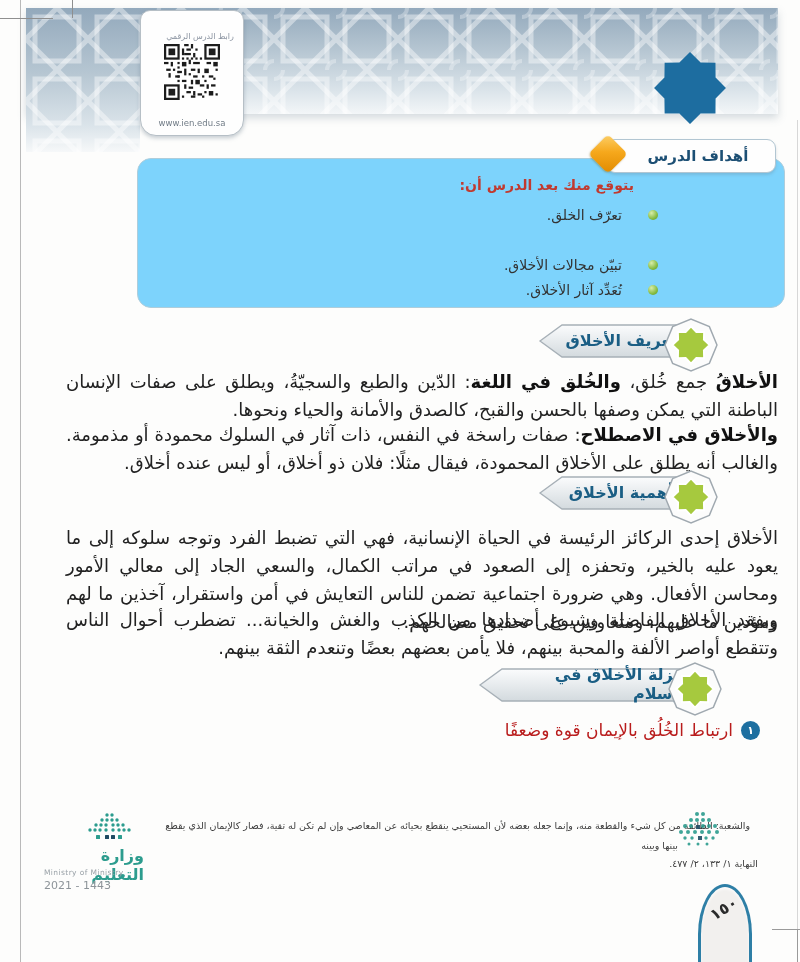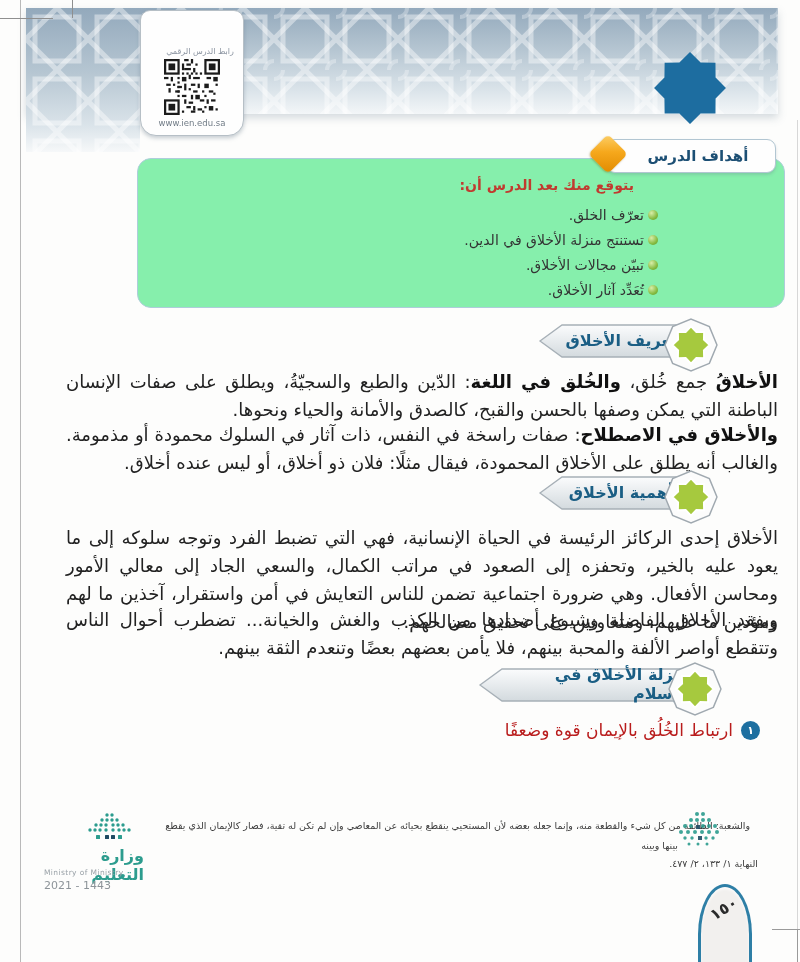--- a/index.html
+++ b/index.html
@@ -20,40 +20,40 @@
         box-shadow:0 4px 8px rgba(120,140,155,.30);}
   .band-left-ext{position:absolute;left:26px;top:8px;width:114px;height:144px;
         background:linear-gradient(180deg,#93a9bc 0%,#b6c6d2 45%,#dbe4ea 82%,#f6f8f9 100%);}
   .band svg,.band-left-ext svg{position:absolute;inset:0;width:100%;height:100%;}
 
   
   .qr-tab{position:absolute;left:140px;top:10px;width:104px;height:126px;background:#fefefe;
           border:1px solid #b6bfc6;border-radius:10px 10px 16px 16px;box-shadow:0 2px 4px rgba(90,110,125,.35);
           display:flex;flex-direction:column;align-items:center;justify-content:flex-end;padding-bottom:7px;box-sizing:border-box;}
   .qr-label{font-size:8px;color:#8a93a0;margin-bottom:3px;direction:rtl;margin-left:16px;}
-  .qr-url{font-size:8.5px;color:#6f7a85;margin-top:3px;}
+  .qr-url{font-size:8.5px;color:#6f7a85;margin-top:18px;}
   .qr-box{width:56px;height:56px;}
 
   
   .page-title{position:absolute;right:188px;top:70px;font-size:25px;font-weight:bold;color:#1878b2;
               direction:rtl;letter-spacing:1px;text-shadow:0 1px 0 rgba(255,255,255,.7);}
   .rosette{position:absolute;left:652px;top:50px;width:76px;height:76px;}
 
   
-  .obj-box{position:absolute;left:137px;top:158px;width:646px;height:148px;background:#86efac;
+  .obj-box{position:absolute;left:137px;top:158px;width:646px;height:148px;background:#7dd3fc;
            border:1px solid #aecddb;border-radius:14px;}
   .obj-tab{position:absolute;right:8px;top:-20px;width:168px;height:32px;background:#fefefe;
            border:1px solid #b2c6d2;border-radius:9px;box-shadow:0 2px 3px rgba(100,120,135,.25);
            display:flex;align-items:center;justify-content:center;}
   .obj-tab-label{font-size:15px;font-weight:bold;color:#1c4f74;direction:rtl;padding-left:14px;}
   .diamond{position:absolute;left:-13px;top:0px;width:28px;height:28px;transform:rotate(45deg);
            background:linear-gradient(135deg,#fcd06a 0%,#f6a81c 45%,#e08a00 100%);
            border-radius:5px;box-shadow:0 1px 2px rgba(120,90,0,.4);}
   .obj-intro{position:absolute;right:150px;top:18px;font-size:14px;font-weight:bold;color:#c13a2f;direction:rtl;}
-  .obj-row{position:absolute;right:126px;display:flex;align-items:center;gap:4px;direction:rtl;justify-content:flex-end;}
+  .obj-row{position:absolute;right:126px;display:flex;align-items:center;gap:26px;direction:rtl;justify-content:flex-end;}
   .obj-bullet{width:10px;height:10px;border-radius:50%;flex:0 0 auto;
               background:radial-gradient(circle at 35% 30%,#d8eda9,#86bc42 60%,#5f9427);}
   .obj-text{font-size:14px;color:#333;}
 
   
   .banner{position:absolute;}
   .banner-bar{position:absolute;top:0;left:0;}
   .banner-text{position:absolute;top:0;height:32px;display:flex;align-items:center;justify-content:center;
                width:100%;font-size:16px;font-weight:bold;color:#1a5e84;direction:rtl;padding-left:10px;box-sizing:border-box;}
   .flower{position:absolute;}
@@ -213,24 +213,20 @@
   <div class="obj-box">
     <div class="obj-tab">
       <div class="diamond"></div>
       <span class="obj-tab-label">أهداف الدرس</span>
     </div>
     <div class="obj-intro">يتوقع منك بعد الدرس أن:</div>
     <div class="obj-row" style="top:48px">
       <span class="obj-bullet"></span>
       <span class="obj-text">تعرّف الخلق.</span>
     </div>
-    <div class="obj-row" style="top:73px">
-      <span class="obj-bullet"></span>
-      <span class="obj-text">تستنتج منزلة الأخلاق في الدين.</span>
-    </div>
     <div class="obj-row" style="top:98px">
       <span class="obj-bullet"></span>
       <span class="obj-text">تبيّن مجالات الأخلاق.</span>
     </div>
     <div class="obj-row" style="top:123px">
       <span class="obj-bullet"></span>
       <span class="obj-text">تُعَدِّد آثار الأخلاق.</span>
     </div>
   </div>
 

